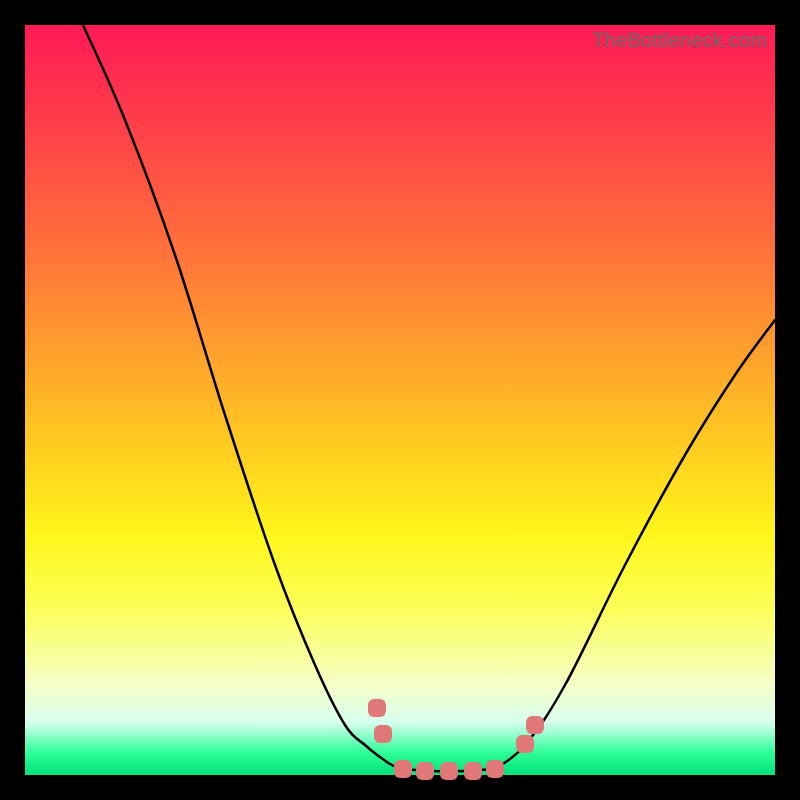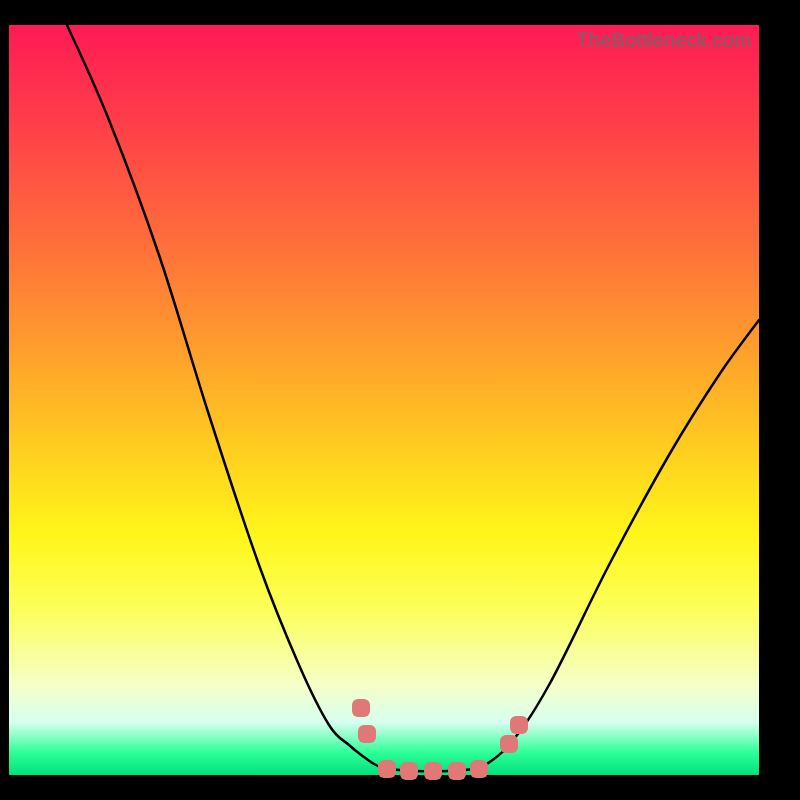--- a/index.html
+++ b/index.html
@@ -6,21 +6,21 @@
     margin: 0;
     padding: 0;
     width: 800px;
     height: 800px;
     background: #000;
     overflow: hidden;
     font-family: Arial, Helvetica, sans-serif;
   }
   .frame {
     position: absolute;
-    left: 9px;
+    left: 25px;
     top: 25px;
     width: 750px;
     height: 750px;
     background: linear-gradient(
       to bottom,
       #ff1a56 0%,
       #ff3b4a 12%,
       #ff6b3c 28%,
       #ff9a2e 42%,
       #ffc821 55%,

